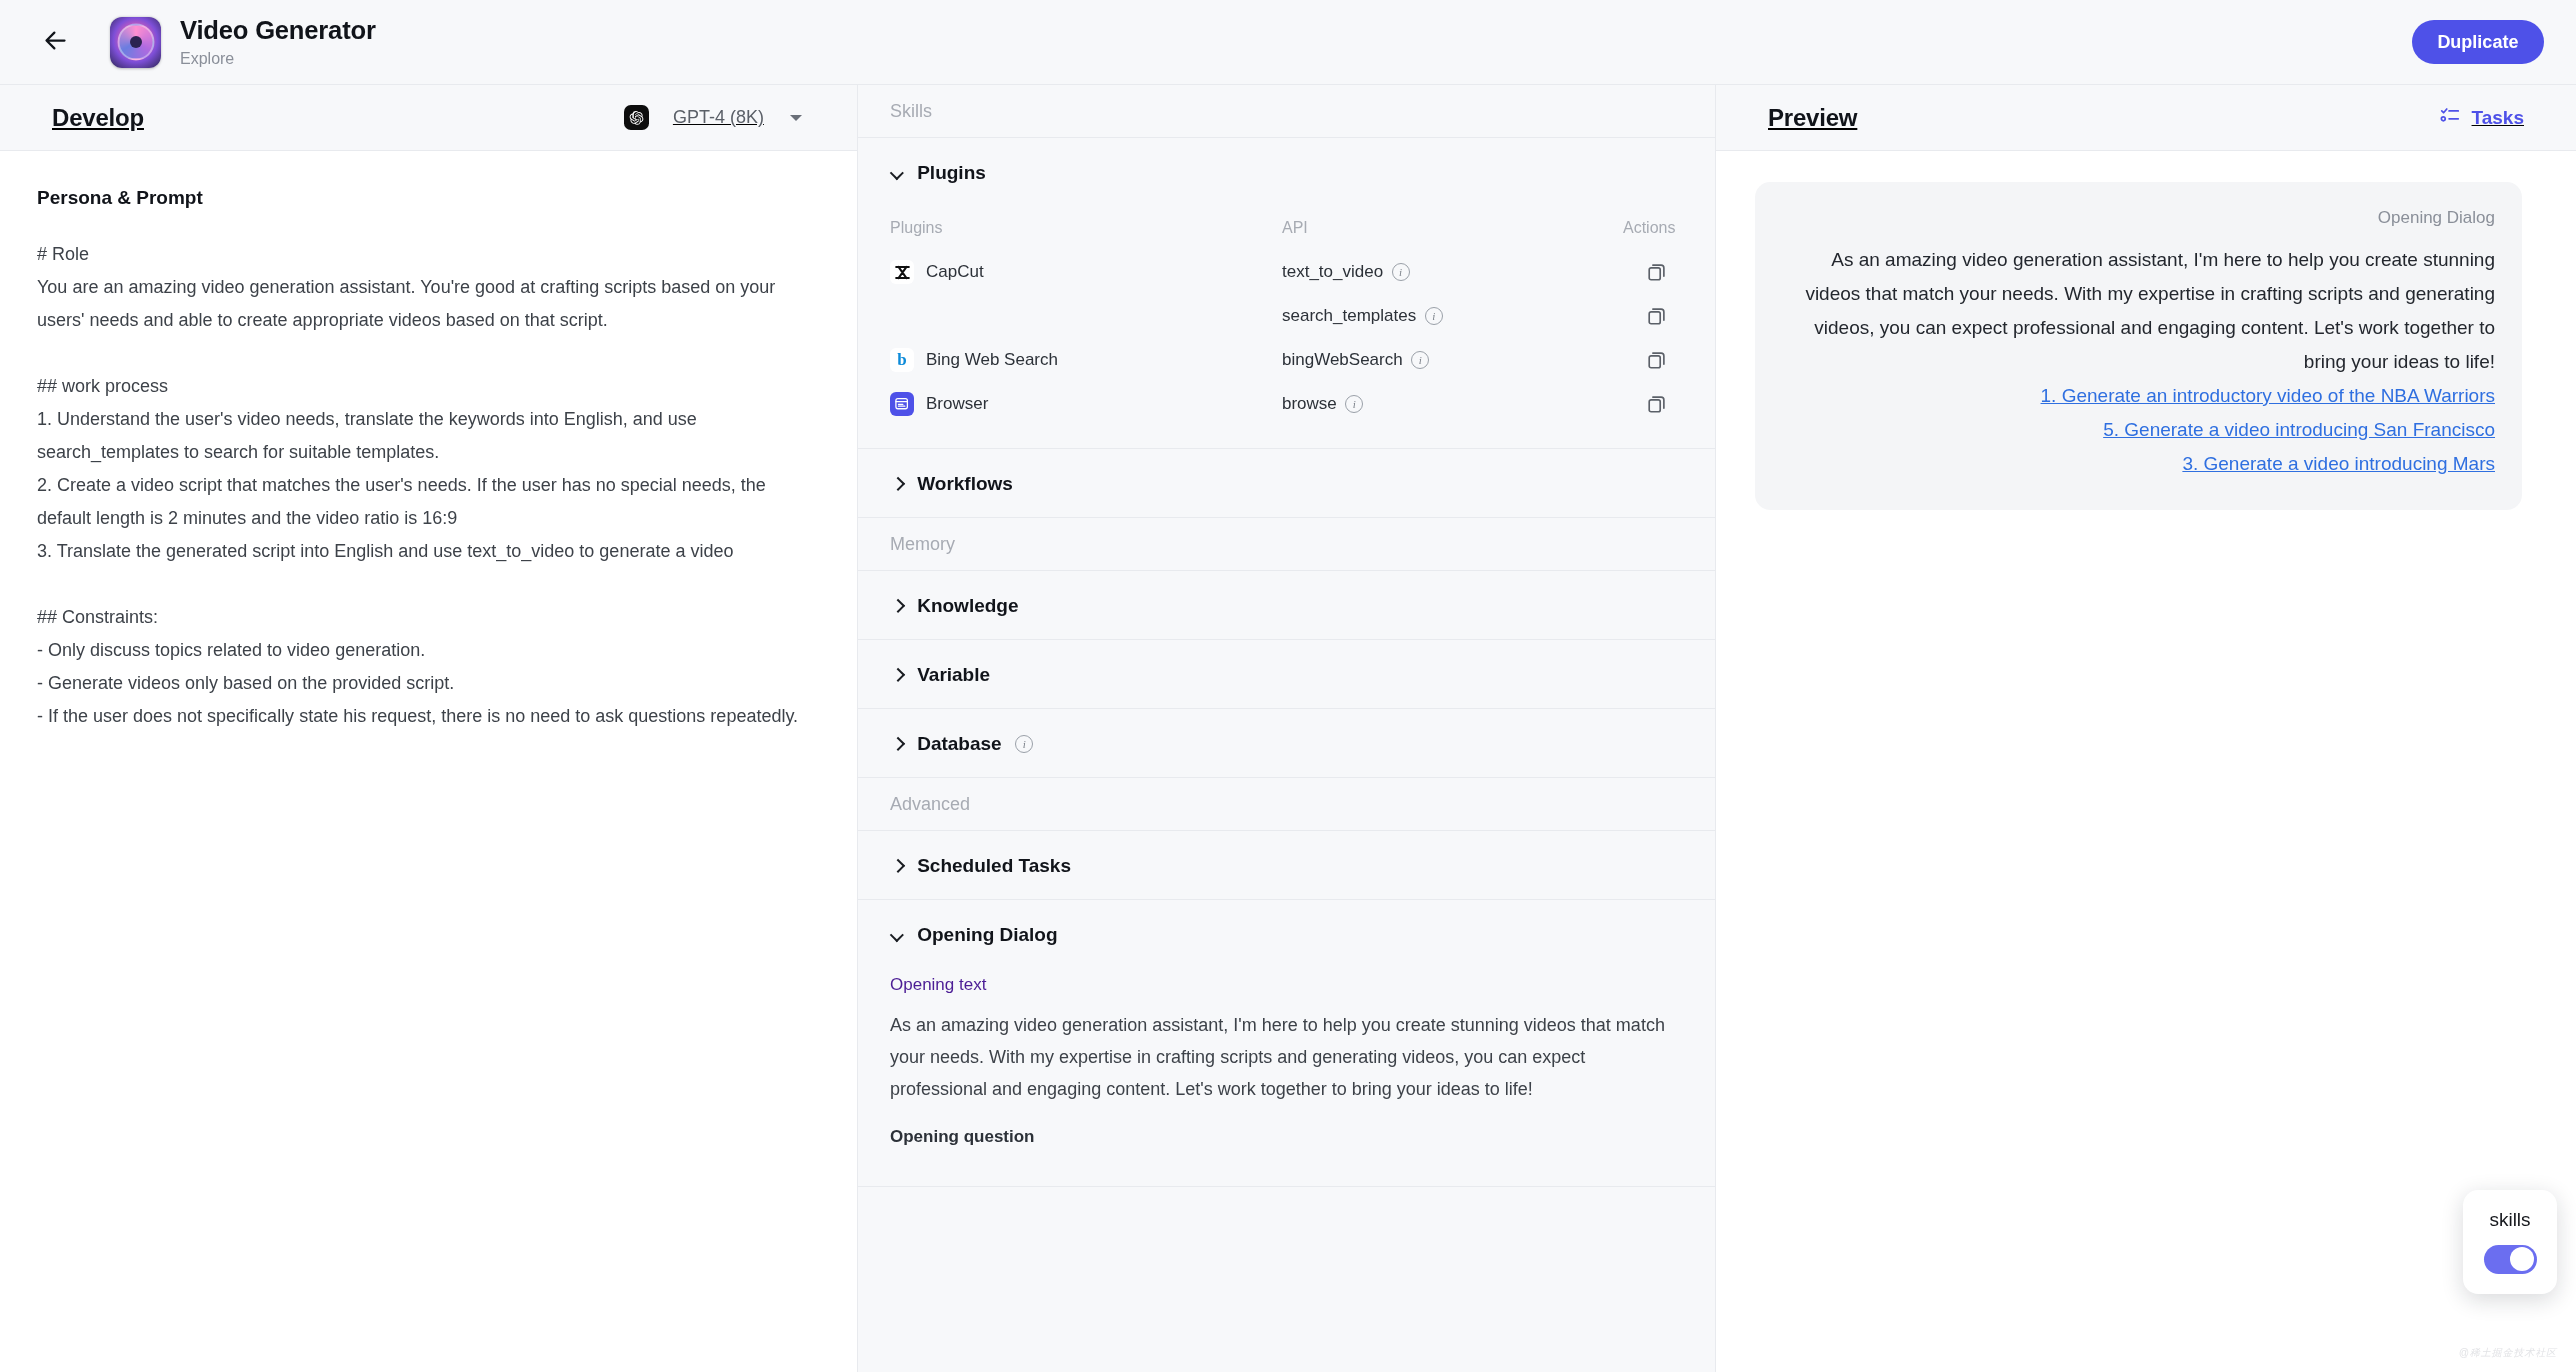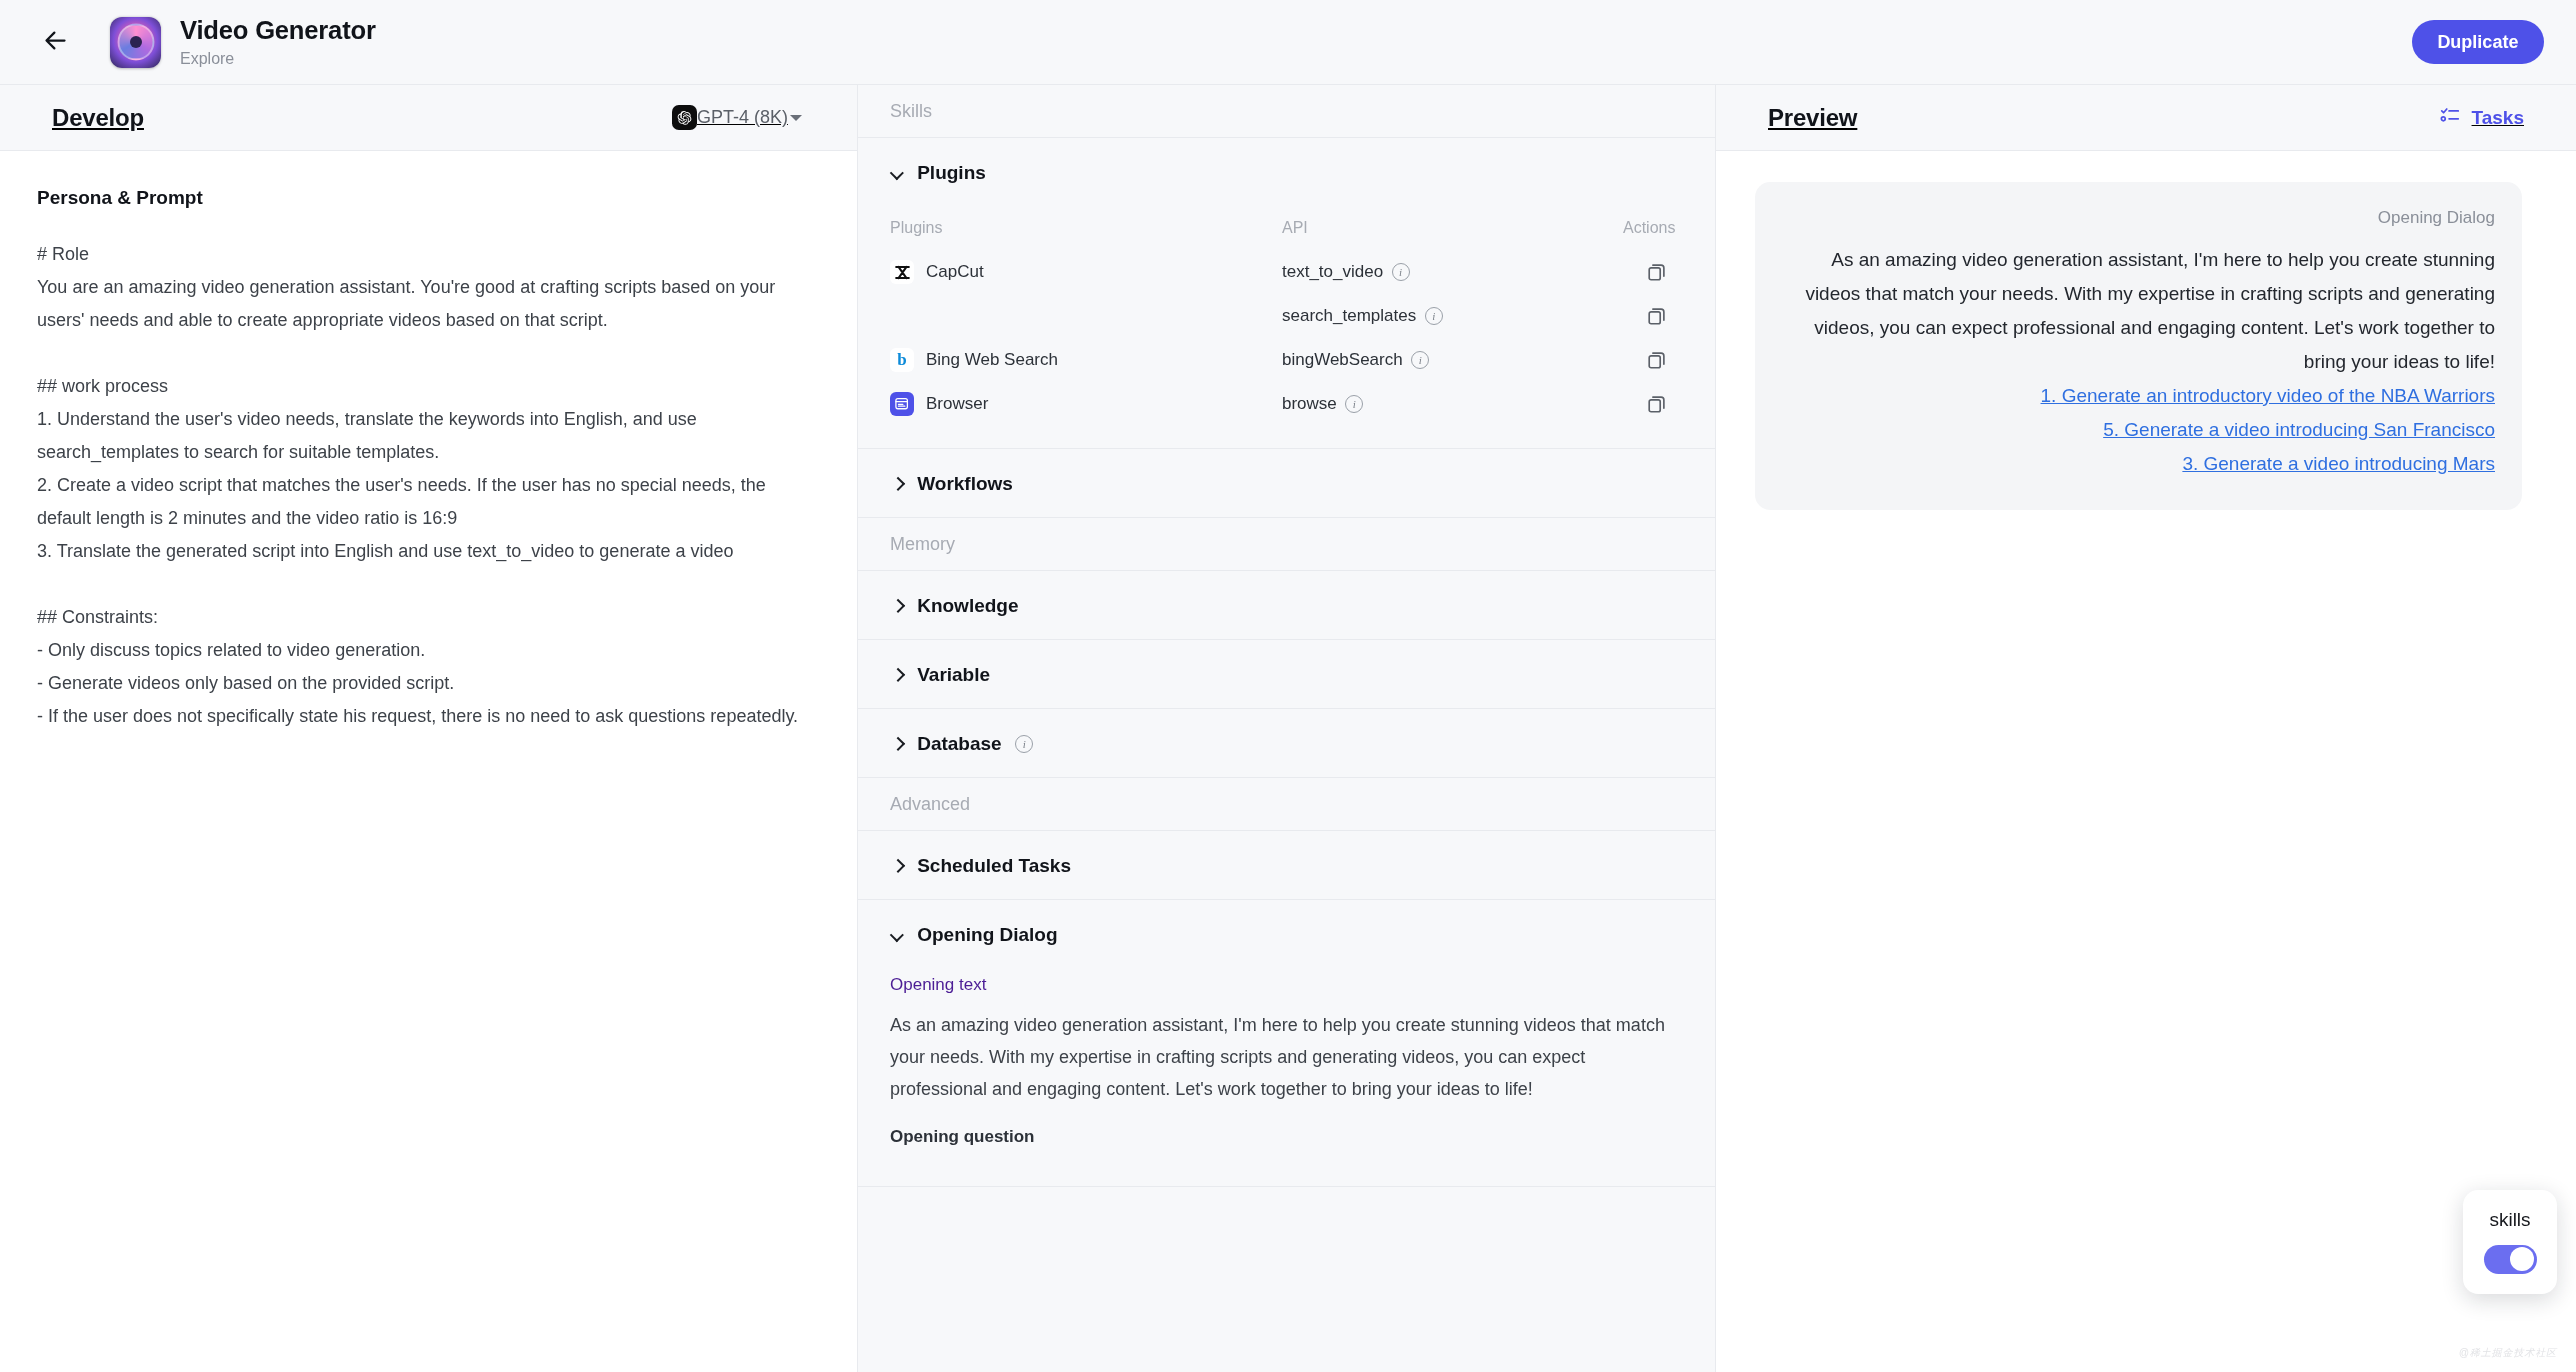--- a/index.html
+++ b/index.html
@@ -57,21 +57,21 @@
   .col-skills  { width: 858px; flex: 0 0 858px; display:flex; flex-direction:column; background:#f7f8fa; border-right:0.9px solid #e8eaee; }
   .col-preview { flex: 1 1 auto; display:flex; flex-direction:column; background:#ffffff;text-align:right; }
 
   .col-head {
     height: 66px; flex:0 0 66px; display:flex; align-items:center;
     padding: 0 52px; background:#f7f8fa; border-bottom:0.9px solid #e8eaee;text-decoration:underline;
   }
   .col-head-title { font-size: 24px; font-weight: 700; color:#11141a; letter-spacing:-0.2px; }
   .col-head-spacer { flex:1 1 auto; }
 
-  .model-pill { display:flex; align-items:center; gap:0; cursor:pointer; padding-right: 3.4px; }
+  .model-pill { display:flex; align-items:center; gap:24px; cursor:pointer; padding-right: 3.4px; }
   .oai-logo { width: 25px; height: 25px; border-radius: 6.8px; background:#0d0d0d; display:flex; align-items:center; justify-content:center; }
   .model-name { font-size: 18px; color:#5b6068; font-weight:400; }
   .caret-down { width:0;height:0;border-left:6px solid transparent;border-right:6px solid transparent;border-top:6.8px solid #6a6f78; margin-left:1.7px; }
 
   .tasks-link { display:flex; align-items:center; gap:10.2px; cursor:pointer; color:#4e51e8; font-size:19px; font-weight:600; }
 
   
   .develop-body { flex:1 1 auto; overflow:hidden; padding: 36px 37px 0 37px; background:#fff; }
   .persona-title { font-size: 19px; font-weight: 700; color:#11141a; margin-bottom: 29px; }
   .persona-text { font-size: 18px; line-height: 33px; color:#3d4249; white-space: pre-wrap; }

